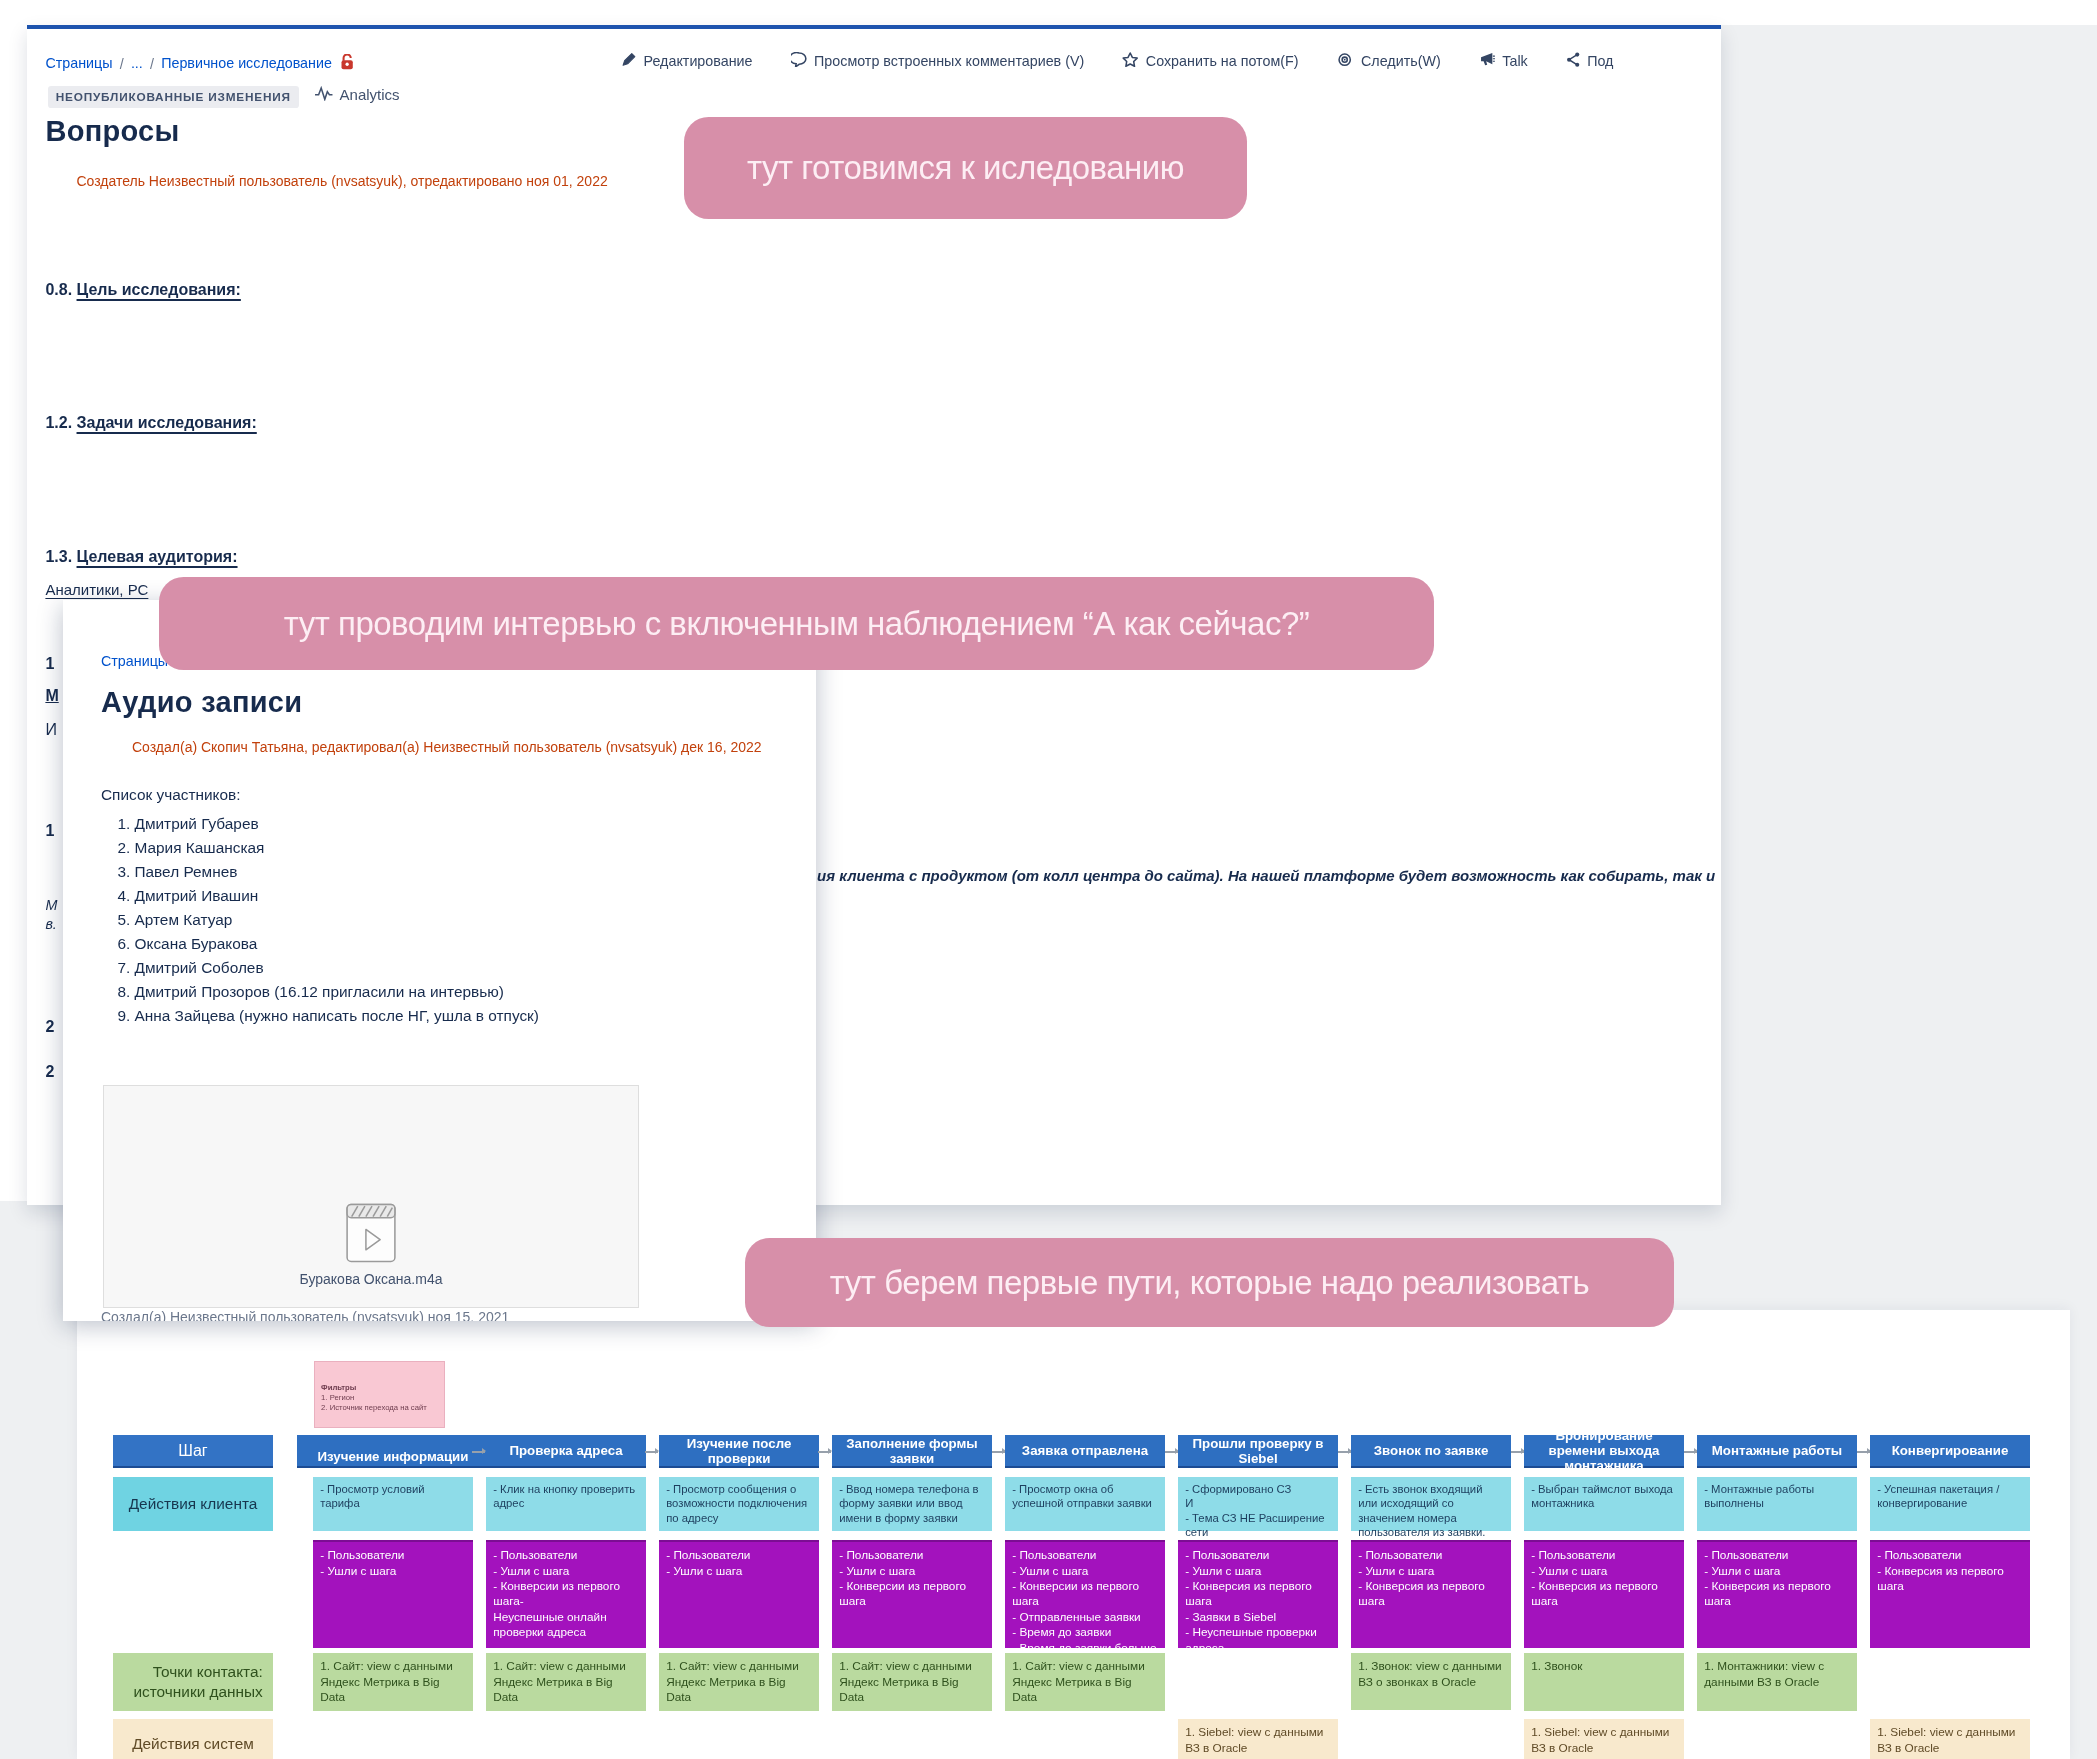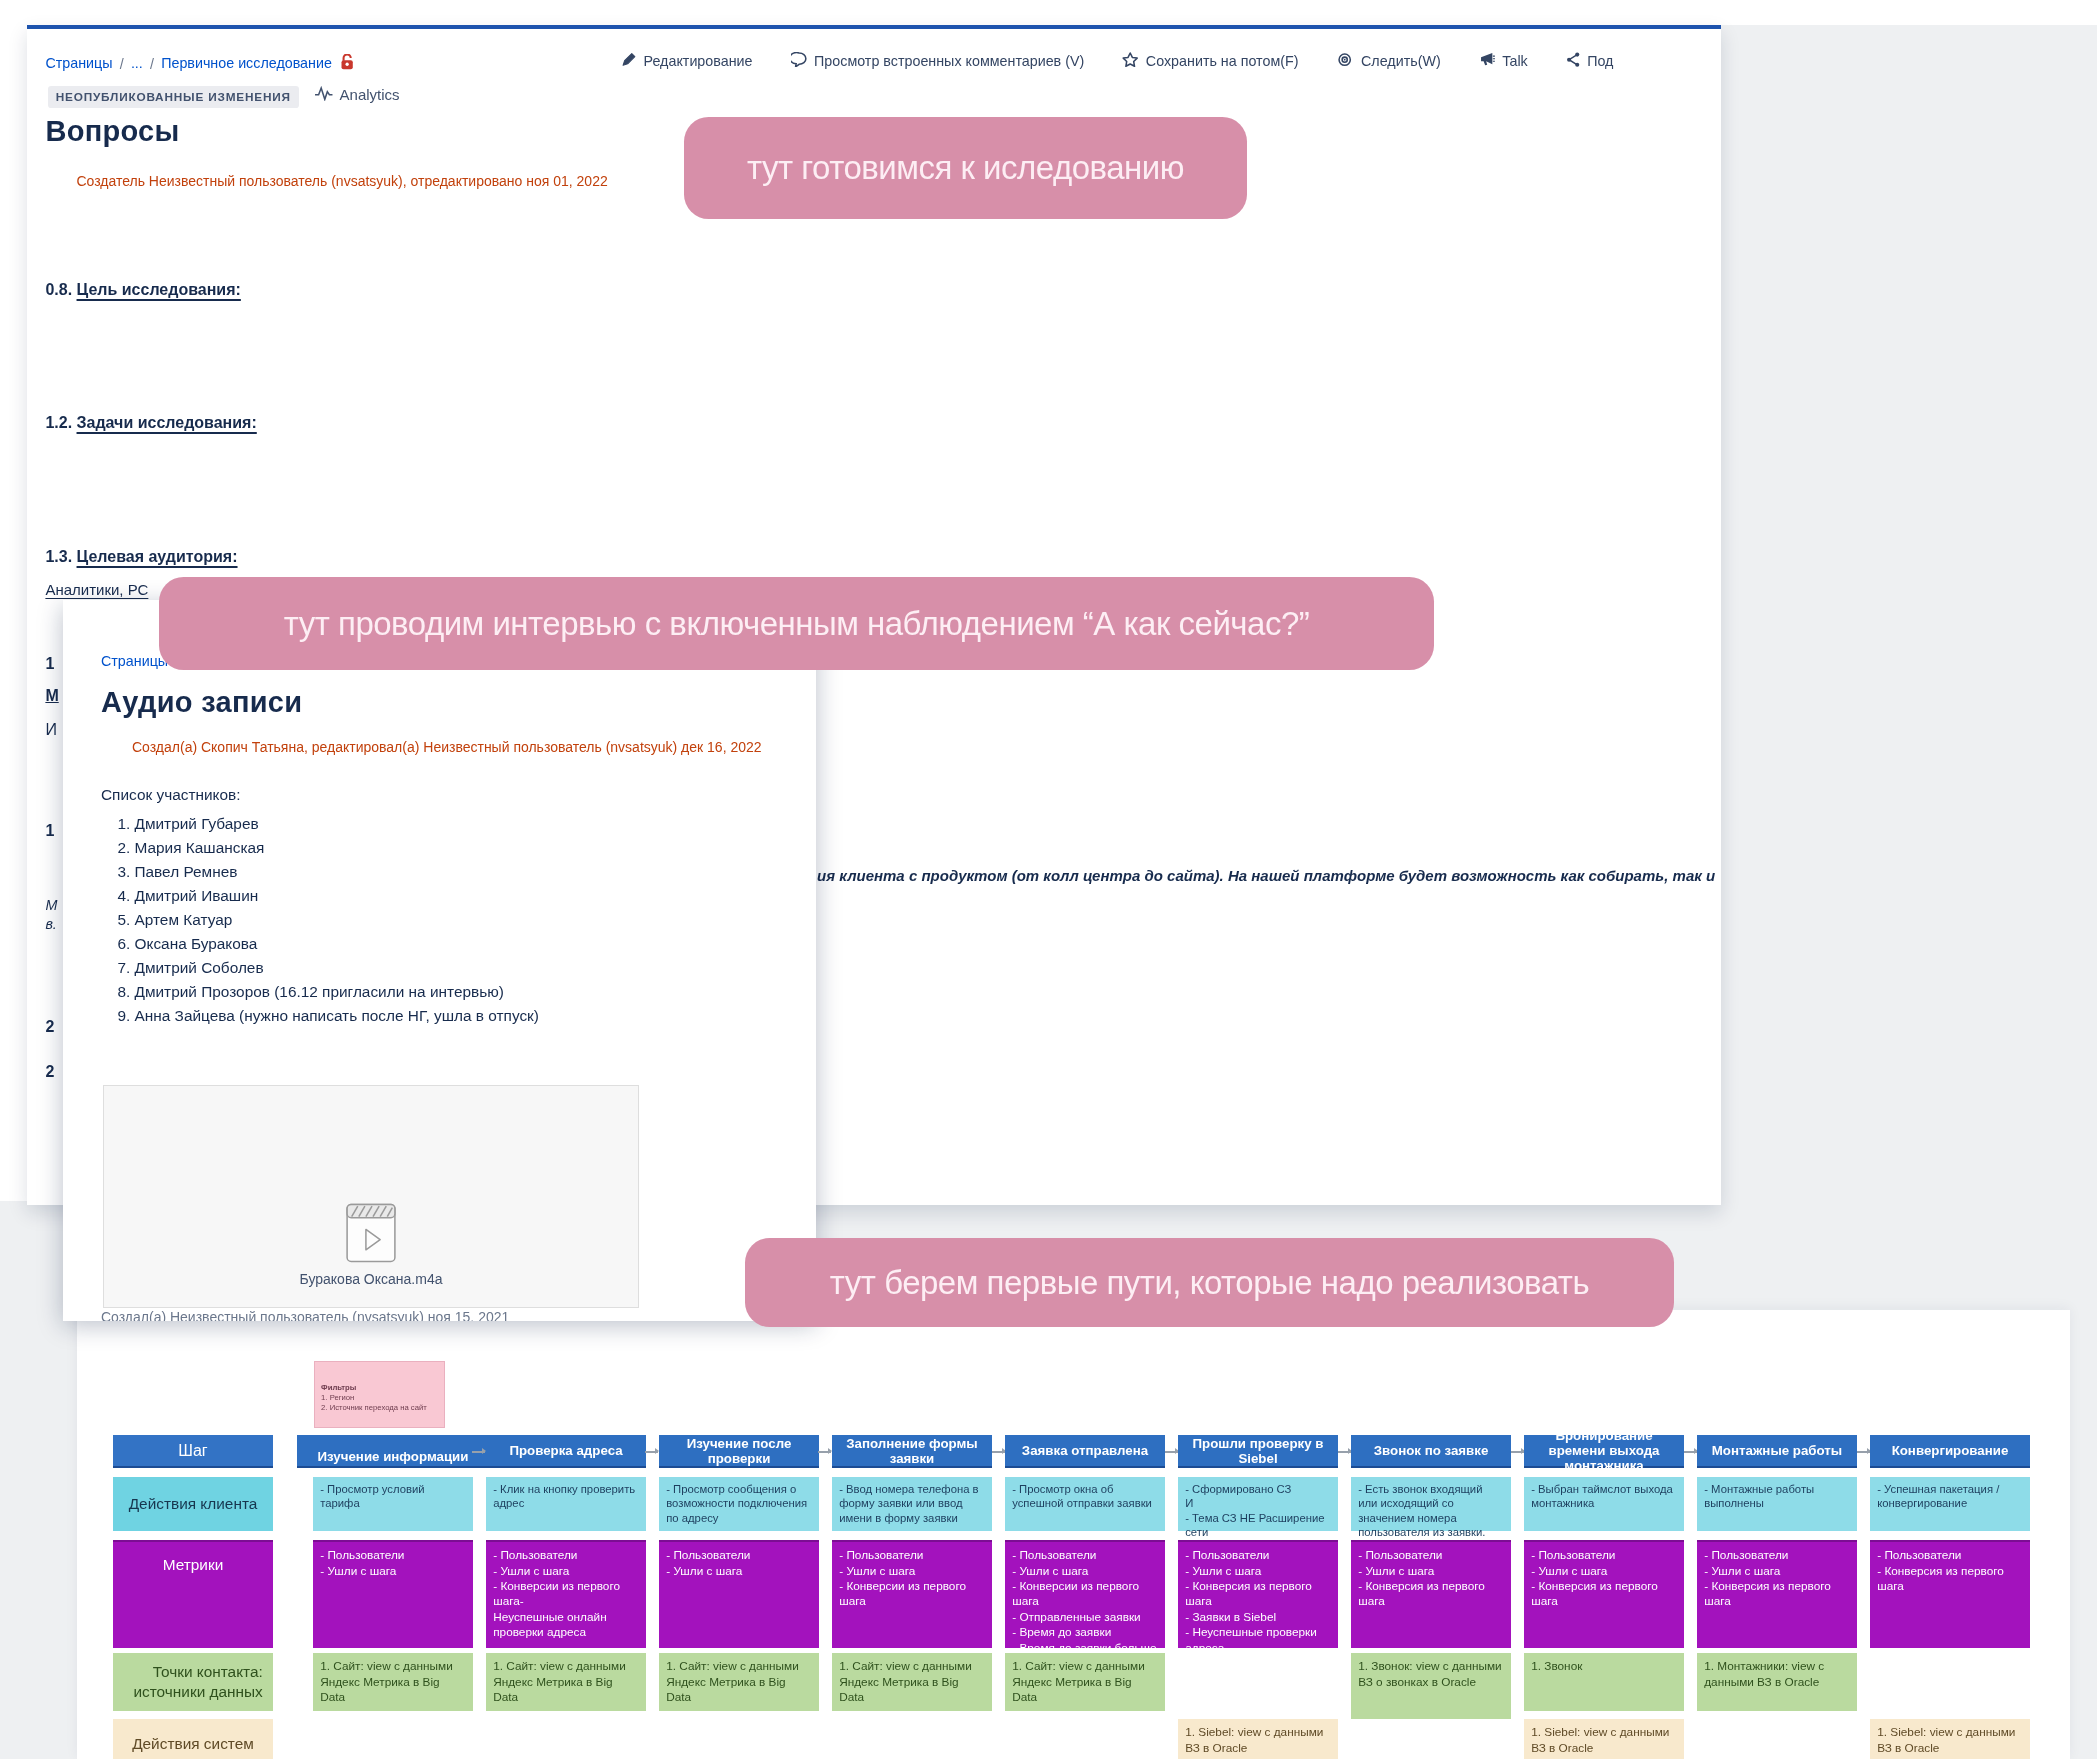--- a/index.html
+++ b/index.html
@@ -174,21 +174,20 @@
 <div class="abs window" id="win3">
   <div class="abs" id="sticky">
     <div class="st-title">Фильтры</div>
     <div id="sticky-lines">
         <div>1. Регион</div>
         <div>2. Источник перехода на сайт</div>
       </div>
   </div>
   <div class="jrow-label lab-step">Шаг</div>
   <div class="jrow-label lab-client">Действия клиента</div>
-  <div class="jrow-label lab-metrics">Метрики</div>
   <div class="jrow-label lab-touch">Точки контакта: источники данных</div>
   <div class="jrow-label lab-sys">Действия систем</div>
   <div id="jcolumns">
       <div class="jcell jhead" style="left: 220px; top: 125px; width: 192px; height: 33px; align-items: flex-end;">
         <span>Изучение информации</span>
       </div>
       <div class="jcell jclient" style="left: 236px; top: 167px; width: 160px; height: 54px;">
         <div>- Просмотр условий тарифа</div>
       </div>
       <div class="jcell jmetrics" style="left: 236px; top: 230px; width: 160px; height: 108px;">
@@ -273,21 +272,21 @@
         <span>Звонок по заявке</span>
       </div>
       <div class="jcell jclient" style="left: 1274px; top: 167px; width: 160px; height: 54px;">
         <div>- Есть звонок входящий или исходящий со значением номера пользователя из заявки. Время звонка &gt; времени открытия ВЗ</div>
       </div>
       <div class="jcell jmetrics" style="left: 1274px; top: 230px; width: 160px; height: 108px;">
         <div>- Пользователи</div>
         <div>- Ушли с шага</div>
         <div>- Конверсия из первого шага</div>
       </div>
-      <div class="jcell jtouch" style="left: 1274px; top: 343px; width: 160px; height: 66px;">1. Звонок: view с данными ВЗ о звонках в Oracle</div>
+      <div class="jcell jtouch" style="left: 1274px; top: 343px; width: 160px; height: 57px;">1. Звонок: view с данными ВЗ о звонках в Oracle</div>
       <div class="connector" style="left: 1434px; top: 141px; width: 13.3px;"></div>
       <div class="jcell jhead" style="left: 1447px; top: 125px; width: 160px; height: 33px;">
         <span>Бронирование времени выхода монтажника</span>
       </div>
       <div class="jcell jclient" style="left: 1447px; top: 167px; width: 160px; height: 54px;">
         <div>- Выбран таймслот выхода монтажника</div>
       </div>
       <div class="jcell jmetrics" style="left: 1447px; top: 230px; width: 160px; height: 108px;">
         <div>- Пользователи</div>
         <div>- Ушли с шага</div>

